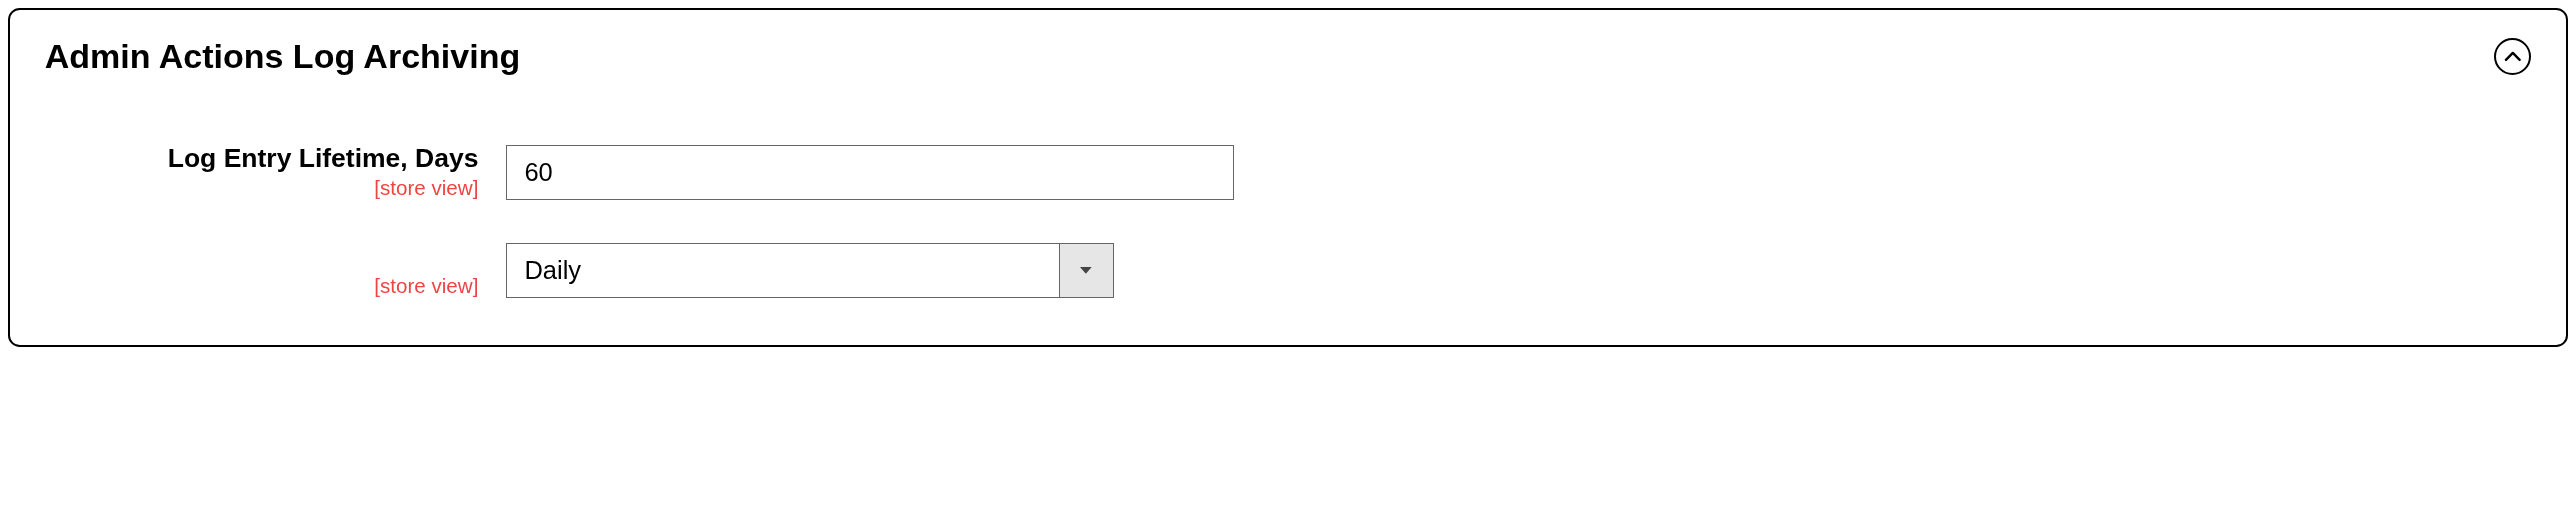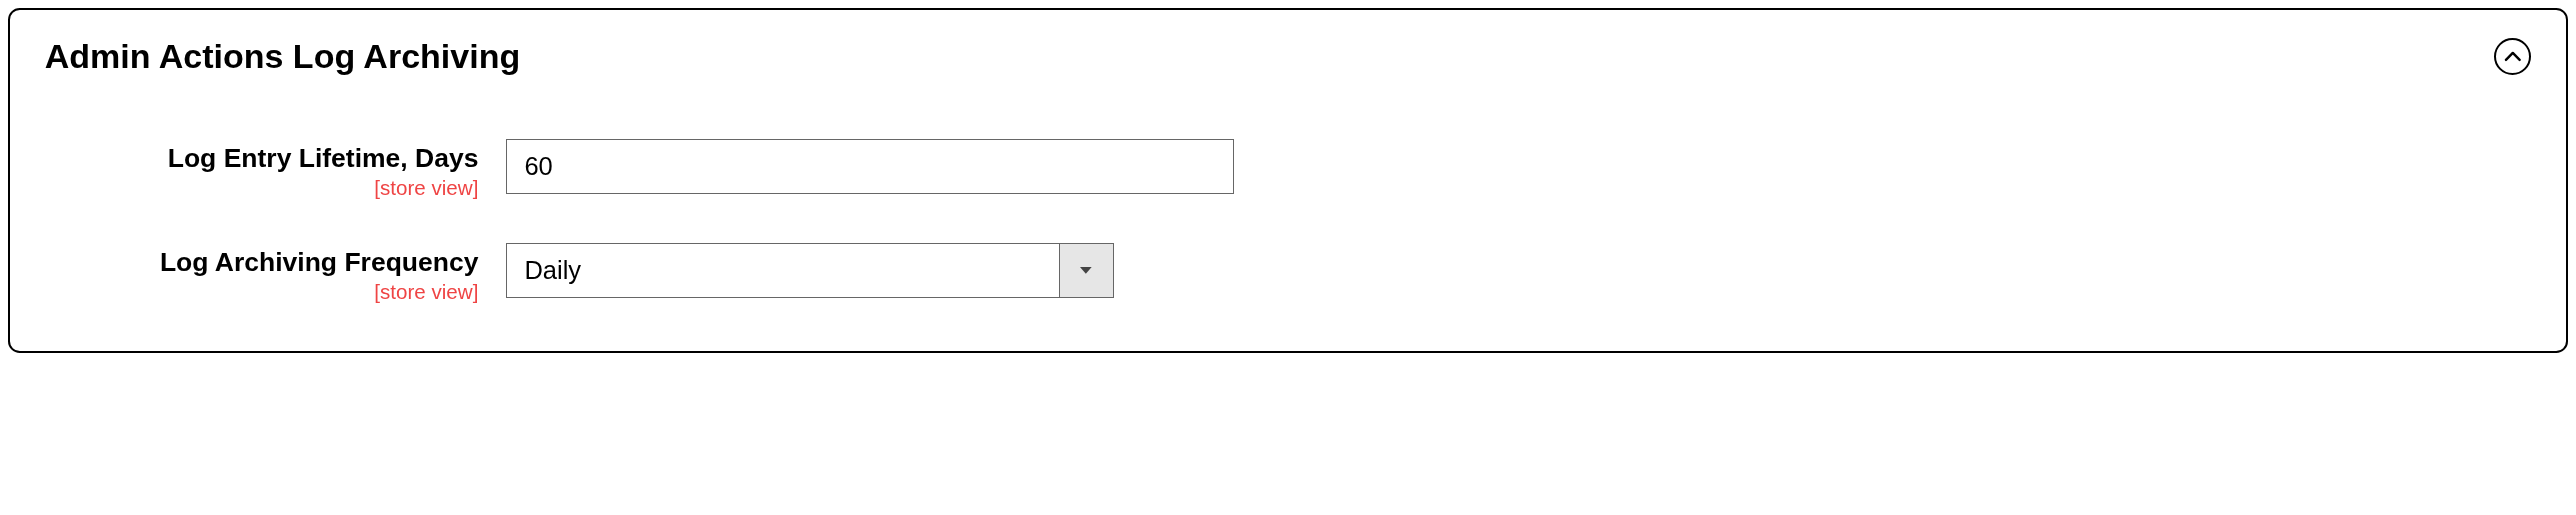--- a/index.html
+++ b/index.html
@@ -40,21 +40,21 @@
       justify-content: center;
       cursor: pointer;
       background: #fff;
     }
     .collapse-btn svg {
       width: 17.6px;
       height: 11.8px;
     }
     .field-row {
       display: flex;
-      align-items: flex-start;
+      align-items: flex-end;
       margin-bottom: 43px;
     }
     .field-row:last-child {
       margin-bottom: 0;
     }
     .field-label-block {
       width: 461px;
       text-align: right;
       padding-right: 27.4px;
       padding-top: 3.9px;
@@ -132,21 +132,20 @@
       <span class="field-label">Log Entry Lifetime, Days</span>
       <span class="field-scope">[store view]</span>
     </div>
     <div class="field-control">
       <input type="text" class="text-input" value="60" style="">
     </div>
   </div>
 
   <div class="field-row">
     <div class="field-label-block">
-      <span class="field-label">Log Archiving Frequency</span>
       <span class="field-scope">[store view]</span>
     </div>
     <div class="field-control">
       <div class="select-wrapper">
         <div class="select-value">Daily</div>
         <div class="select-button">
           <svg viewBox="0 0 14 10">
             <path d="M 1 1 L 7 8 L 13 1 Z" fill="#444"></path>
           </svg>
         </div>

